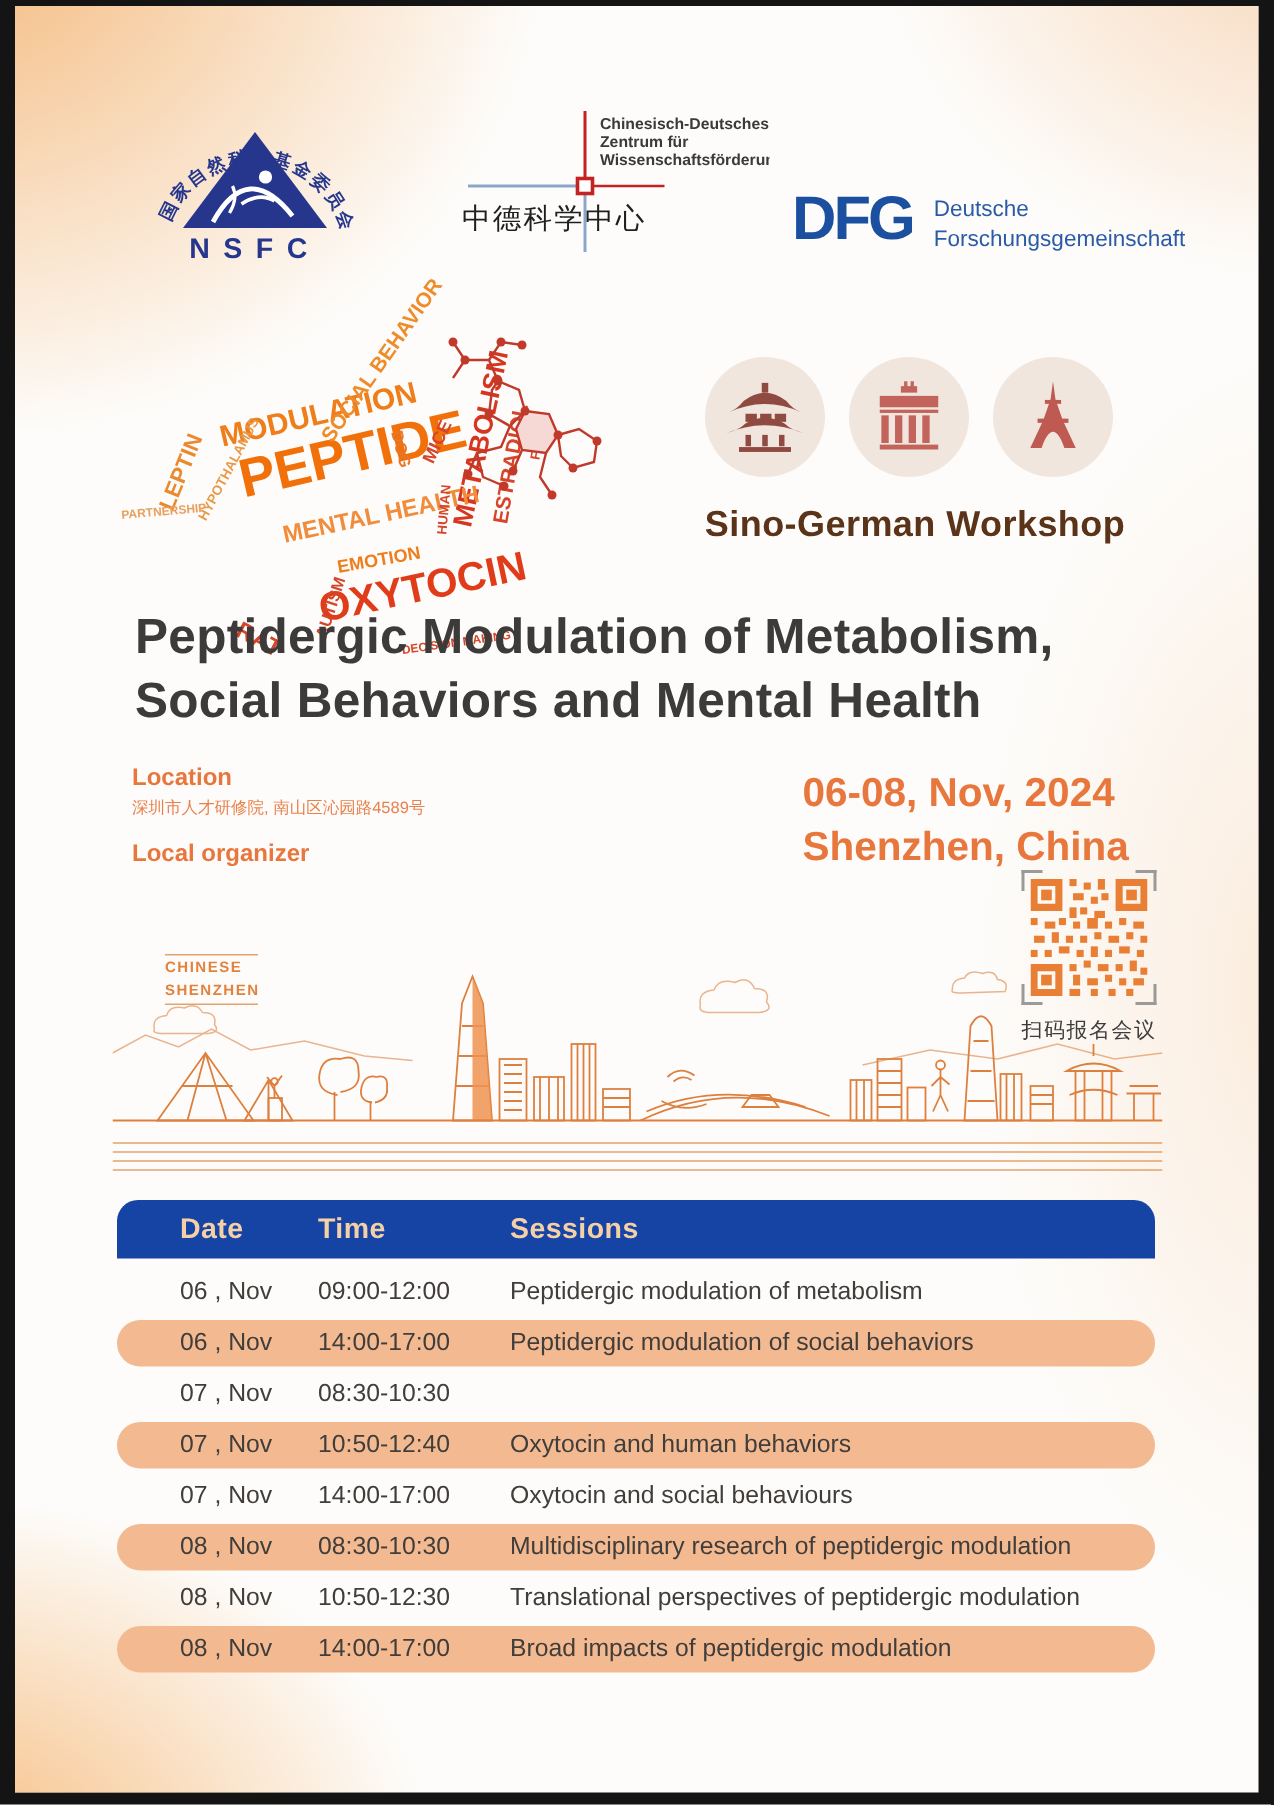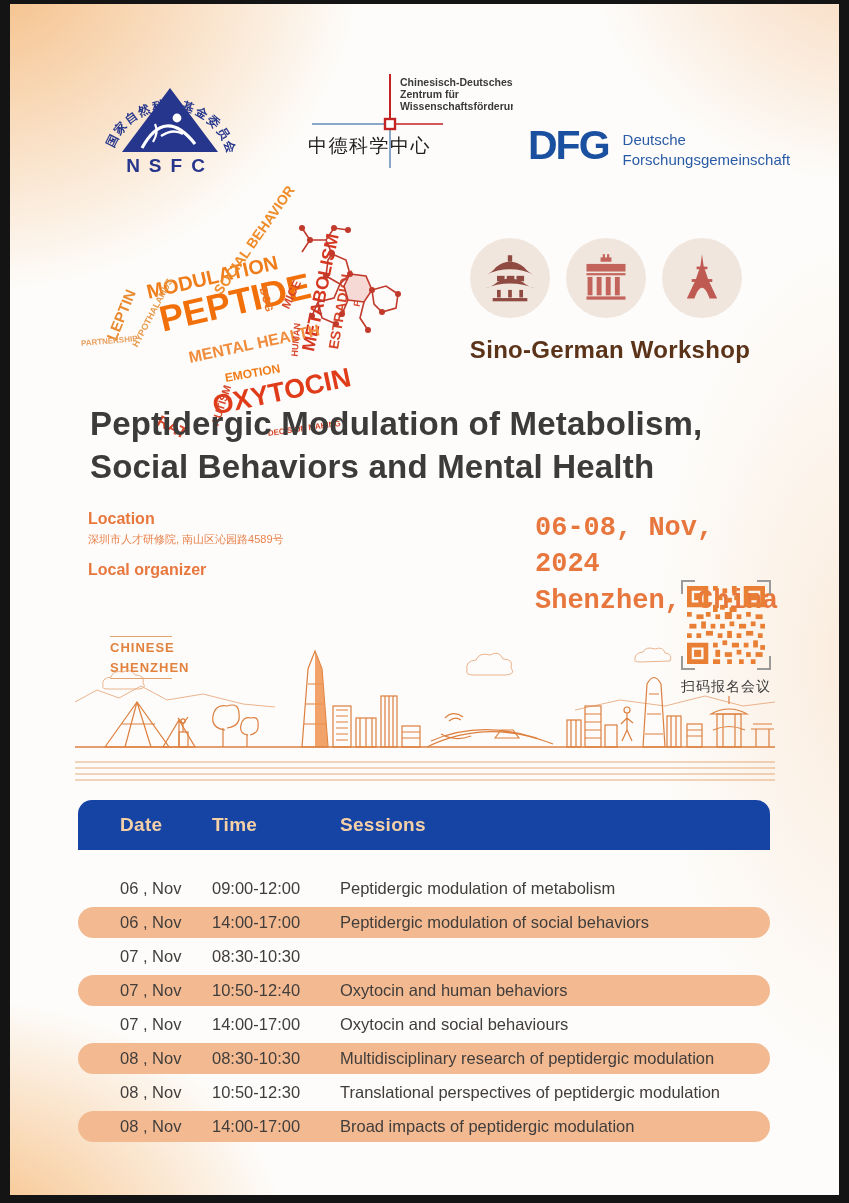--- a/index.html
+++ b/index.html
@@ -53,44 +53,44 @@
   .circle { width:80px; height:80px; border-radius:50%; background:#f1e6dd; display:flex; align-items:center; justify-content:center; }
   .workshop-label { position:absolute; left:445px; top:332px; width:310px; text-align:center; font-size:24px; font-weight:800; color:#5a3318; letter-spacing:.3px; }
 
   
   .main-title { position:absolute; left:80px; top:399px; width:700px; font-size:33px; font-weight:800; color:#3d3a3a; line-height:1.3; letter-spacing:.2px; }
 
   
   .info-left { position:absolute; left:78px; top:506px; width:440px; }
   .info-label { font-size:16px; font-weight:800; color:#e8773e; margin-bottom:4px; }
   .info-value { font-size:11px; color:#e8824d; line-height:1.35; margin-bottom:14px; }
-  .date-block { position:absolute; left:525px; top:506px; width:250px; font-size:27px; font-weight:800; color:#e8773e; line-height:1.35;font-family:Liberation Mono, monospace; }
+  .date-block { position:absolute; left:525px; top:506px; width:250px; font-size:27px; font-weight:800; color:#e8773e; line-height:1.35; }
 
   
   .qr-wrap { position:absolute; left:668px; top:576px; width:96px; text-align:center; }
   .qr-frame { position:relative; width:90px; height:90px; margin:0 auto; padding:6px; }
   .qr-frame .corner { position:absolute; width:14px; height:14px; border:2px solid #9a9a9a; }
   .corner.tl { left:0; top:0; border-right:none; border-bottom:none; }
   .corner.tr { right:0; top:0; border-left:none; border-bottom:none; }
   .corner.bl { left:0; bottom:0; border-right:none; border-top:none; }
   .corner.br { right:0; bottom:0; border-left:none; border-top:none; }
   .qr-caption { margin-top:8px; font-size:14px; color:#3c3c3c; letter-spacing:1px; }
 
   
-  .landmark-badge { position:absolute; left:100px; top:632px; width:62px; text-align:center; font-size:13px; font-weight:700; color:#e2823f; letter-spacing:1px; line-height:1.5; border-top:1px solid #e2a36d; border-bottom:1px solid #e2a36d; padding:1px 0; }
+  .landmark-badge { position:absolute; left:100px; top:632px; width:62px; text-align:left; font-size:10px; font-weight:700; color:#e2823f; letter-spacing:1px; line-height:1.5; border-top:1px solid #e2a36d; border-bottom:1px solid #e2a36d; padding:1px 0; }
   .skyline { position:absolute; left:65px; top:640px; width:700px; height:145px; }
 
   
   .schedule { position:absolute; left:68px; top:796px; width:692px; }
   .sched-header {
-    background:#1544a4; border-radius:14px 14px 0 0; height:50px;
+    background:#1544a4; border-radius:14px 14px 0 0; height:39px;
     display:grid; grid-template-columns:92px 128px 1fr; align-items:center;
     padding-left:42px; color:#f5d0a7; font-size:19px; font-weight:700; letter-spacing:.3px;
   }
-  .sched-body { padding-top:20px; }
+  .sched-body { padding-top:4px; }
   .sched-row {
     display:grid; grid-template-columns:92px 128px 1fr; align-items:center;
     padding-left:42px; height:31px; margin:3px 0; border-radius:16px;
     font-size:16.5px; color:#403d3b;
   }
   .sched-row:nth-child(even) { background:#f3ba92; }
   .sched-row .cell { white-space:nowrap; }
 </style>
 </head>
 <body>

